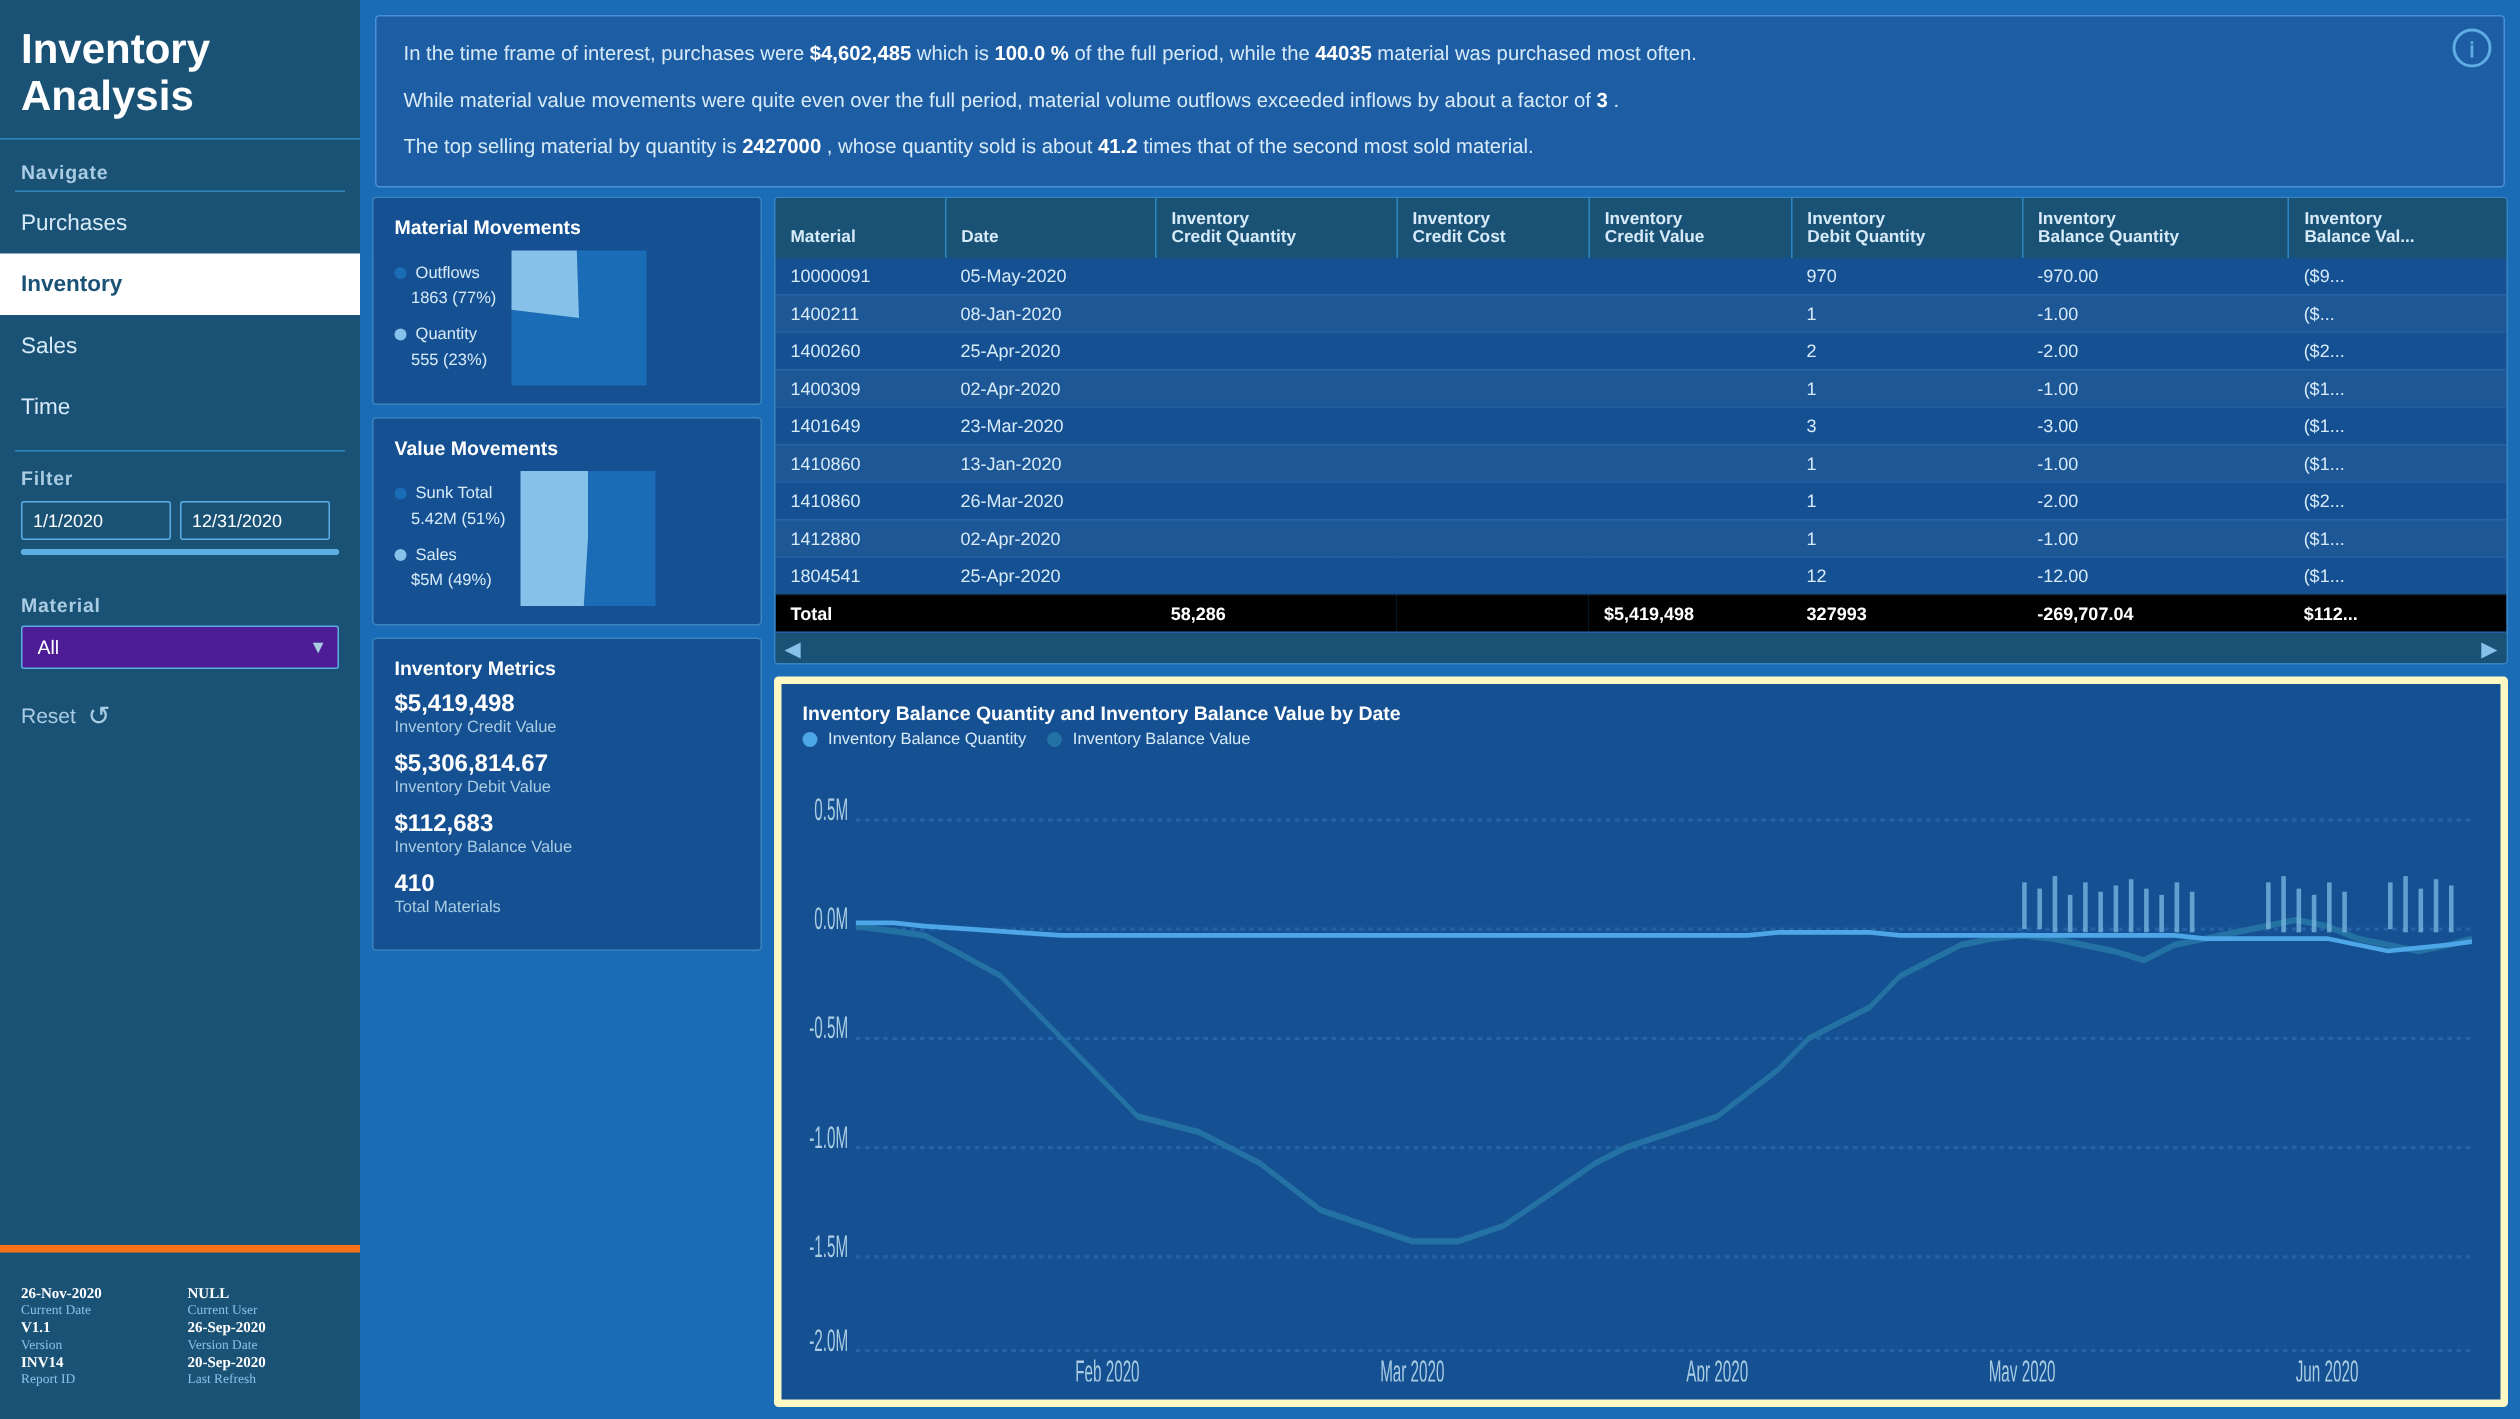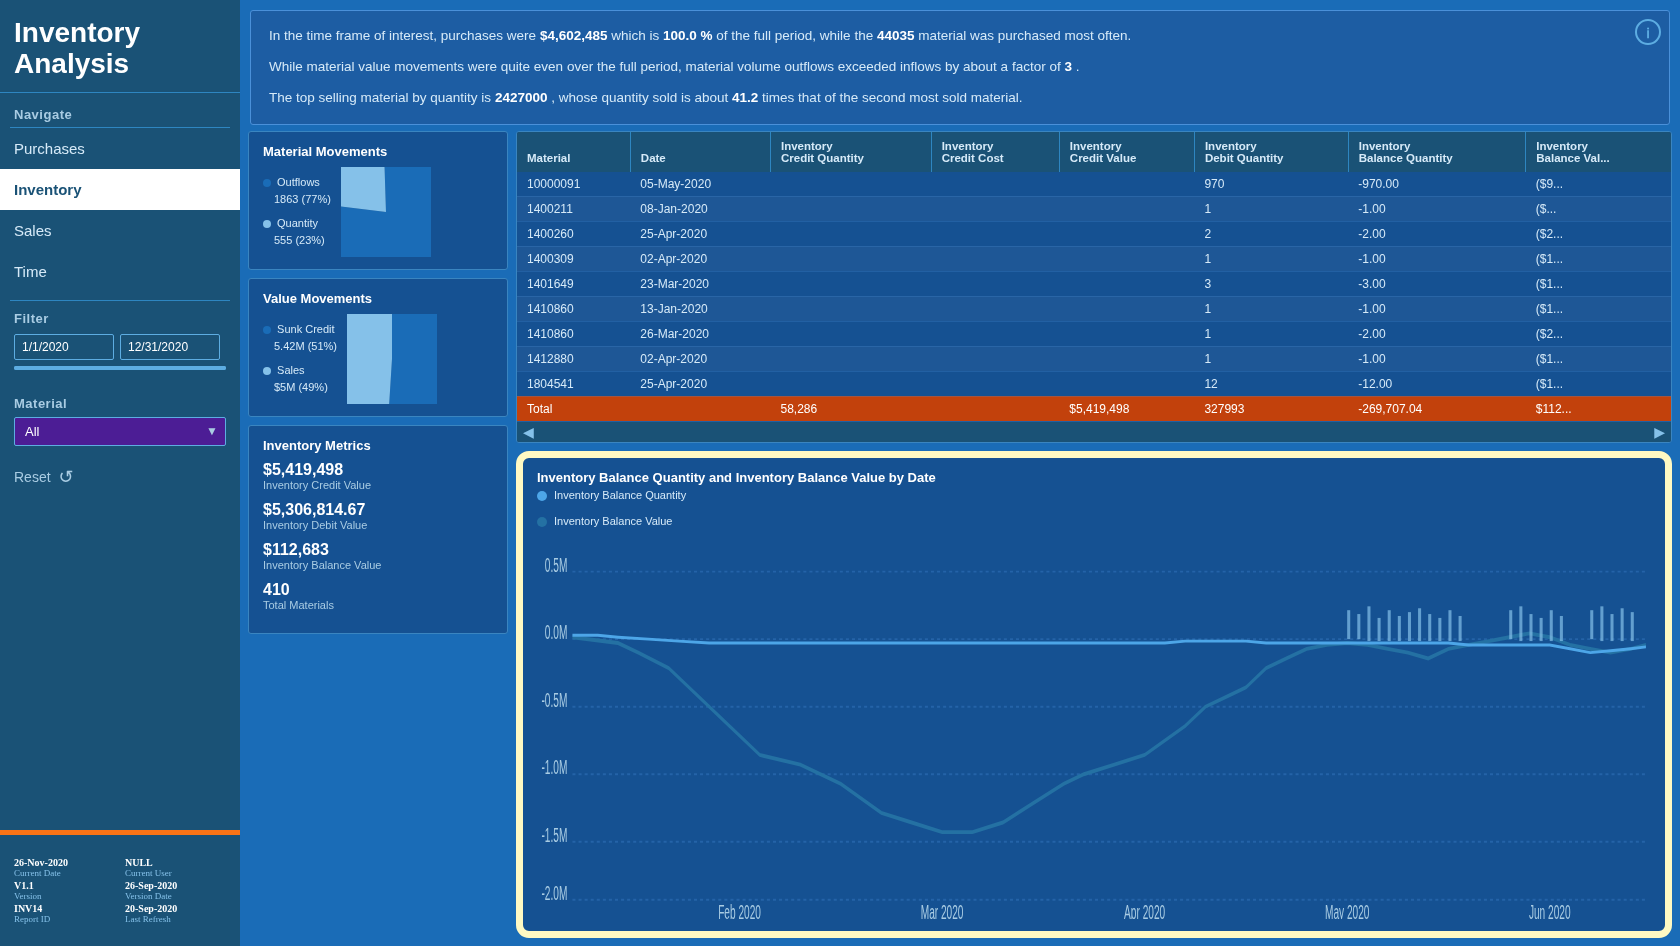--- a/index.html
+++ b/index.html
@@ -316,62 +316,61 @@
     tbody tr {
       border-bottom: 1px solid rgba(74,144,217,0.25);
     }
     tbody tr:nth-child(even) { background: rgba(255,255,255,0.04); }
     tbody td {
       padding: 5px 10px;
       color: #d6eaf8;
       white-space: nowrap;
     }
     tbody tr.total-row {
-      background: #c2410c;
-      font-weight: 400;
+      background: #000000;
+      font-weight: 700;
     }
     tbody tr.total-row td { color: #fff; }
     .scroll-indicator {
       display: flex;
       justify-content: space-between;
       padding: 2px 6px;
       background: #1a5276;
     }
     .scroll-btn {
       background: none;
       border: none;
       color: #85c1e9;
       font-size: 14px;
       cursor: pointer;
     }
 
     
     .chart-panel {
       background: rgba(20,70,130,0.7);
-      border: 7px solid #fef9c3;
-      border-radius: 13px;
+      border: 5px solid #fef9c3;
+      border-radius: 3px;
       padding: 12px 14px;
       flex: 1;
       display: flex;
       flex-direction: column;
       overflow: hidden;
     }
     .chart-title {
       font-size: 13px;
       font-weight: 700;
       color: #fff;
       margin-bottom: 4px;
     }
     .chart-legend {
       display: flex;
       gap: 14px;
       font-size: 11px;
       color: #d6eaf8;
       margin-bottom: 6px;
-      flex-direction: column;
     }
     .legend-dot {
       display: inline-block;
       width: 10px; height: 10px;
       border-radius: 50%;
       margin-right: 4px;
       vertical-align: middle;
     }
     .chart-area {
       flex: 1;
@@ -520,21 +519,21 @@
           </svg>
         </div>
       </div>
 
       <div class="panel">
         <div class="panel-title">Value Movements</div>
         <div class="pie-container">
           <div class="pie-labels">
             <div>
               <span class="pie-dot" style="background:#1a6cb7;"></span>
-              <span>Sunk Credit</span><br>
+              <span>Sunk Total</span><br>
               <span style="margin-left:11px;">5.42M (51%)</span>
             </div>
             <div style="margin-top:6px;">
               <span class="pie-dot" style="background:#85c1e9;"></span>
               <span>Sales</span><br>
               <span style="margin-left:11px;">$5M (49%)</span>
             </div>
           </div>
           <svg class="pie-svg" viewBox="0 0 100 100">
             <circle cx="50" cy="50" r="40" fill="none" stroke="#1a6cb7" stroke-width="80" stroke-dasharray="128.0 124.6" stroke-dashoffset="0" transform="rotate(-90 50 50)"></circle>

